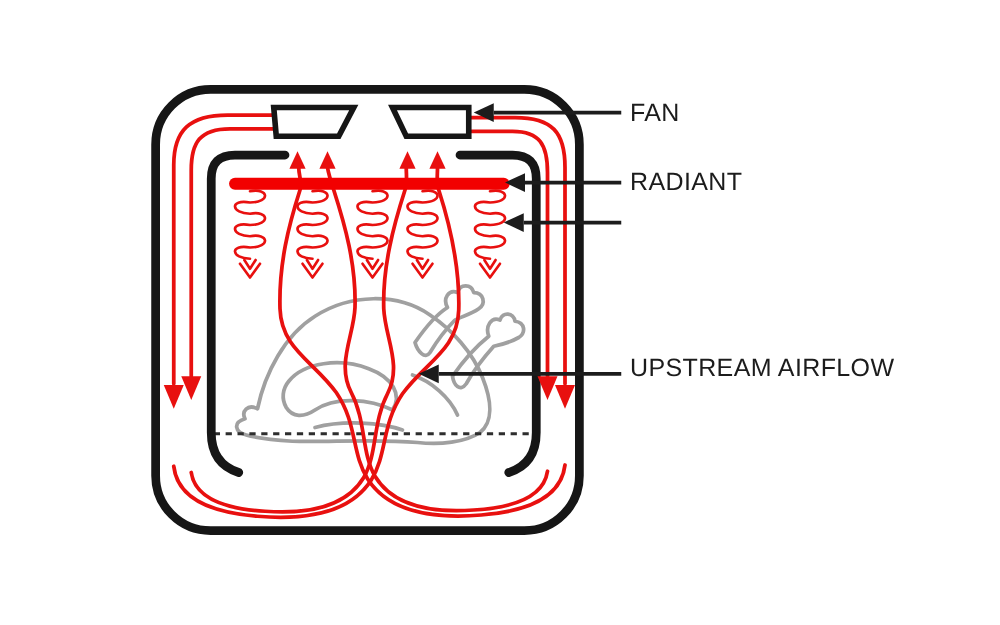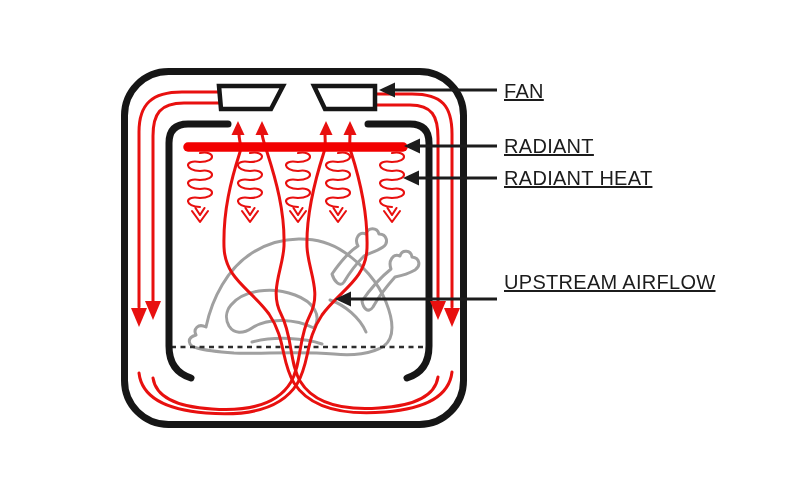--- a/index.html
+++ b/index.html
@@ -16,21 +16,21 @@
   
   .ln-ink{fill:none;stroke:var(--ink,#161616);stroke-width:7;stroke-linecap:round;}
   .blade{fill:#ffffff;stroke:var(--ink,#161616);stroke-width:4.5;stroke-linejoin:miter;}
   .heater{fill:none;stroke:var(--heater_red,#f20000);stroke-width:9.5;stroke-linecap:round;}
   .chicken{fill:none;stroke:var(--food_gray,#a0a0a0);stroke-width:3;stroke-linecap:round;stroke-linejoin:round;}
   .dashed{fill:none;stroke:#2e2e2e;stroke-width:2.4;stroke-dasharray:5 4.5;}
   .leader{stroke:var(--label_ink,#1c1c1c);stroke-width:3;}
   .fill-ink{fill:var(--label_ink,#1c1c1c);stroke:none;}
   .lbl{
     position:absolute;font-size:20px;line-height:22px;letter-spacing:.3px;
-    color:var(--label_ink,#1c1c1c);white-space:nowrap;text-decoration:underline;
+    color:var(--label_ink,#1c1c1c);white-space:nowrap;
   }
 </style>
 </head>
 <body>
 
 <div class="stage">
   <svg width="800" height="500" viewBox="0 0 800 500">
 
     <defs>
       <g id="coil">
@@ -104,15 +104,14 @@
       <use href="#arrLeft" class="fill-ink" transform="translate(404,146)"></use>
       <line class="leader" x1="419" y1="178" x2="497" y2="178"></line>
       <use href="#arrLeft" class="fill-ink" transform="translate(403,178)"></use>
       <line class="leader" x1="351" y1="299" x2="497" y2="299"></line>
       <use href="#arrLeft" class="fill-ink" transform="translate(335,299)"></use>
     </g>
   </svg>
 
   <div class="lbl" style="left:504px;top:80px">FAN</div>
   <div class="lbl" style="left:504px;top:135px">RADIANT</div>
-  <div class="lbl" style="left:504px;top:167px">RADIANT HEAT</div>
-  <div class="lbl" style="left:504px;top:271px">UPSTREAM AIRFLOW</div>
+  <div class="lbl" style="left:504px;top:284px">UPSTREAM AIRFLOW</div>
 </div>
 
 </body></html>

